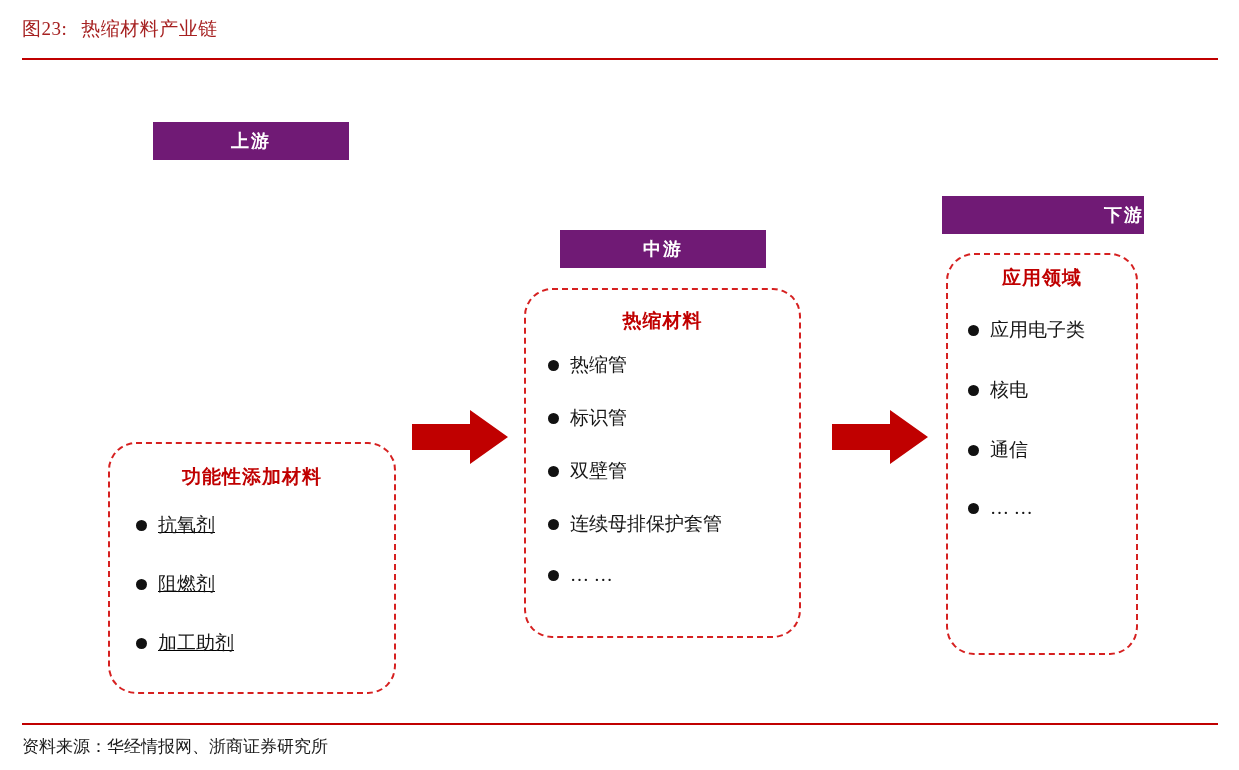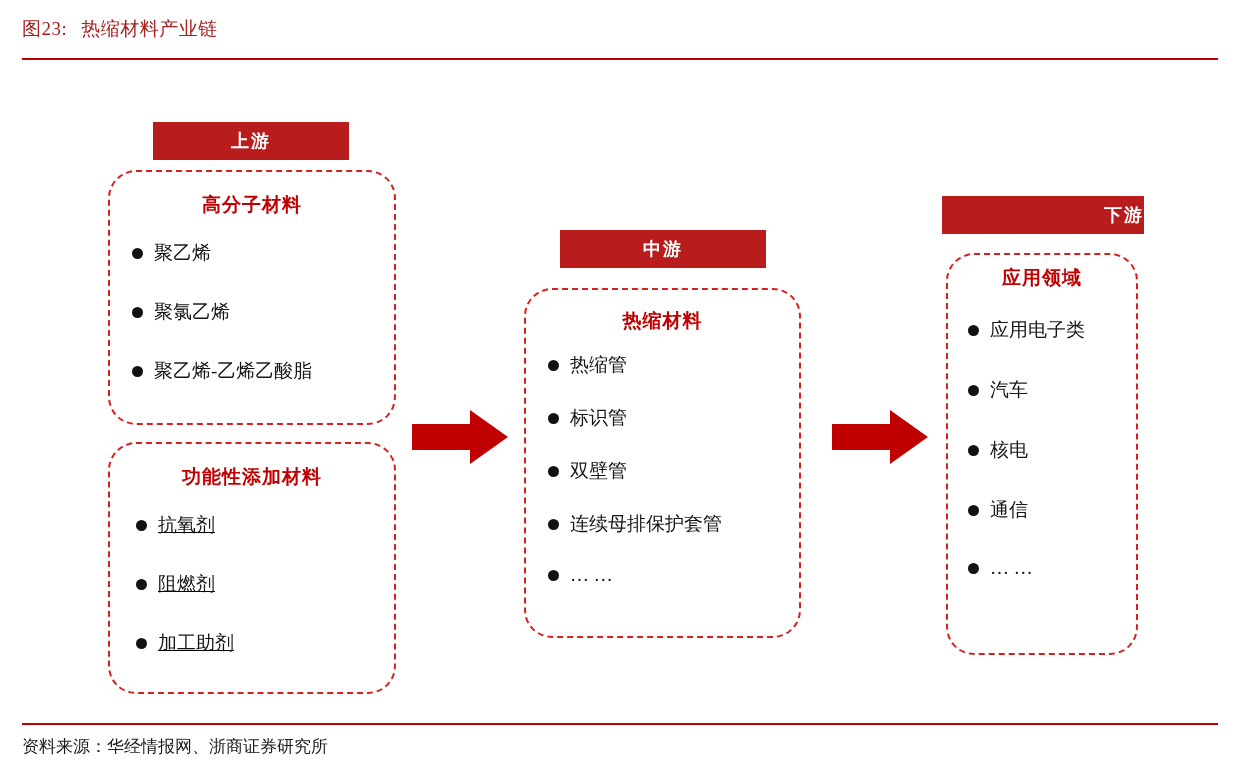--- a/index.html
+++ b/index.html
@@ -61,21 +61,21 @@
     position: absolute;
     left: 0;
     top: 60px;
     width: 1239px;
     height: 660px;
   }
 
   
   .stage-header {
     position: absolute;
-    background: #b91c1c;
+    background: #701a75;
     color: #ffffff;
     font-size: 18px;
     font-weight: 600;
     text-align: center;
     line-height: 38px;
     letter-spacing: 2px;
     height: 38px;
   }
 
   
@@ -167,37 +167,20 @@
 <div id="title-rule"></div>
 
 <div id="diagram">
 
   <div class="stage-header" id="header-upstream">上游</div>
 
   <div class="stage-header" id="header-midstream">中游</div>
 
   <div class="stage-header" id="header-downstream">下游</div>
 
-  <div class="group-box" id="box-upstream-1">
-    <div class="group-title">高分子材料</div>
-    <ul class="group-list">
-      <li>
-        <span class="bullet"></span>
-        <span>聚乙烯</span>
-      </li>
-      <li>
-        <span class="bullet"></span>
-        <span>聚氯乙烯</span>
-      </li>
-      <li>
-        <span class="bullet"></span>
-        <span>聚乙烯-乙烯乙酸脂</span>
-      </li>
-    </ul>
-  </div>
 
   <div class="group-box" id="box-upstream-2">
     <div class="group-title">功能性添加材料</div>
     <ul class="group-list">
       <li>
         <span class="bullet"></span>
         <span>抗氧剂</span>
       </li>
       <li>
         <span class="bullet"></span>
@@ -250,24 +233,20 @@
 
   <div class="group-box" id="box-downstream">
     <div class="group-title">应用领域</div>
     <ul class="group-list">
       <li>
         <span class="bullet"></span>
         <span>应用电子类</span>
       </li>
       <li>
         <span class="bullet"></span>
-        <span>汽车</span>
-      </li>
-      <li>
-        <span class="bullet"></span>
         <span>核电</span>
       </li>
       <li>
         <span class="bullet"></span>
         <span>通信</span>
       </li>
       <li>
         <span class="bullet"></span>
         <span>… …</span>
       </li>

